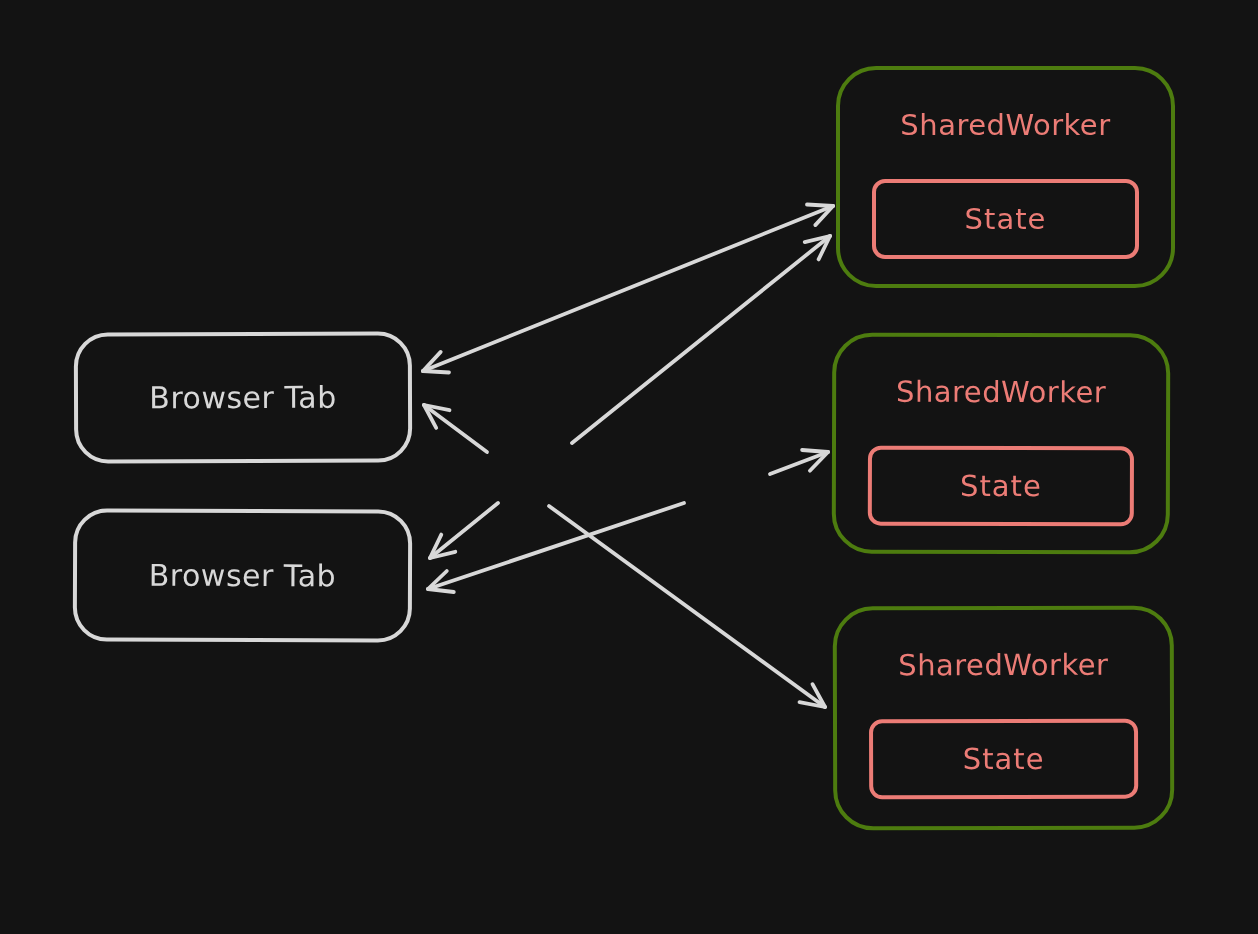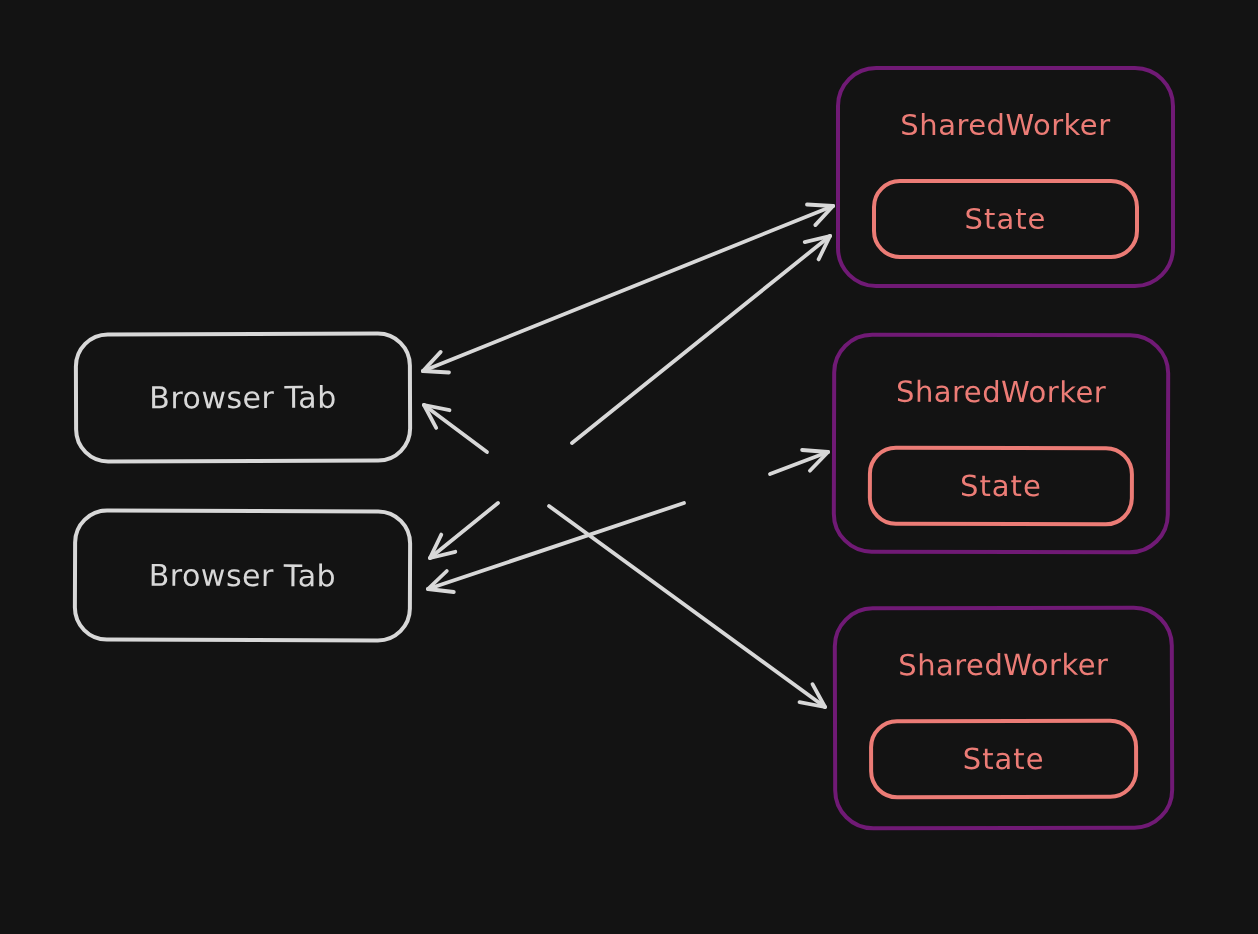--- a/index.html
+++ b/index.html
@@ -37,21 +37,21 @@
     justify-content: center;
     color: #d8d8d8;
     font-size: 30px;
     letter-spacing: 0.5px;
   }
   #tab1 { left: 74px;  top: 332px; width: 338px; height: 131px; transform: rotate(-0.2deg); }
   #tab2 { left: 73px;  top: 509px; width: 339px; height: 133px; transform: rotate(0.2deg); }
 
   .worker {
     position: absolute;
-    border: 4px solid #701a75;
+    border: 4px solid #4d7c0f;
     border-radius: 40px;
     color: #ec7c76;
     text-decoration: underline;
   }
   #worker1 { left: 836px; top: 66px;  width: 339px; height: 222px; }
   #worker2 { left: 832px; top: 333px; width: 338px; height: 221px; transform: rotate(0.15deg); }
   #worker3 { left: 833px; top: 606px; width: 341px; height: 224px; transform: rotate(-0.15deg); }
 
   .wtitle {
     position: absolute;
@@ -61,21 +61,21 @@
     font-size: 29px;
     letter-spacing: 0.5px;
   }
 
   .state {
     position: absolute;
     left: 32px; right: 32px;
     top: 109px;
     height: 80px;
     border: 4px solid #ec7c76;
-    border-radius: 28px;
+    border-radius: 13px;
     display: flex;
     align-items: center;
     justify-content: center;
     font-size: 29px;
     letter-spacing: 1px;
     text-align: center;
   }
 
   #center-label {
     position: absolute;

